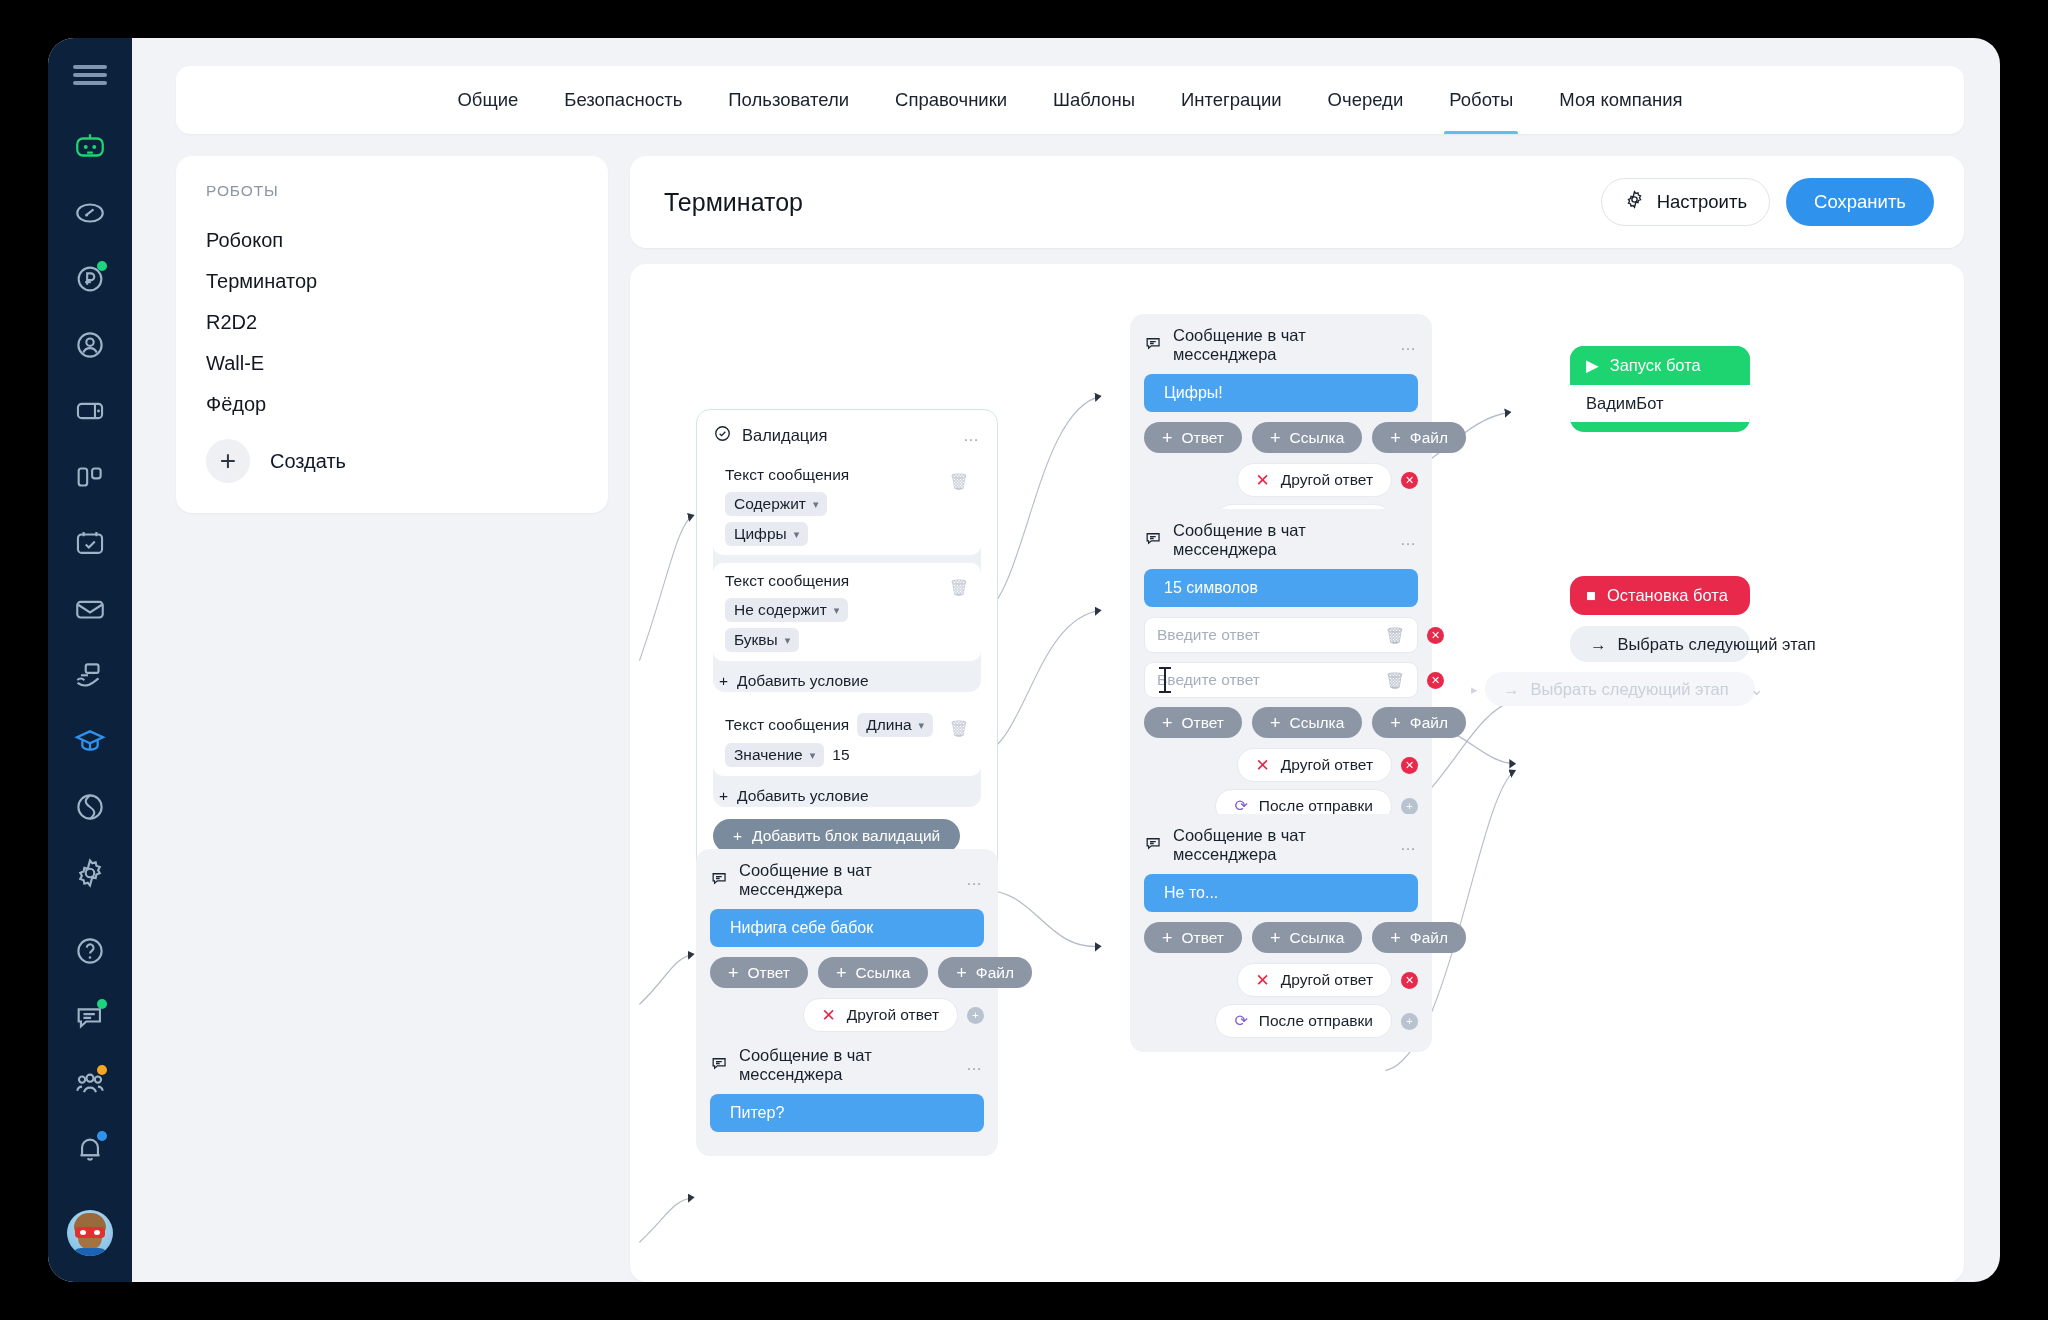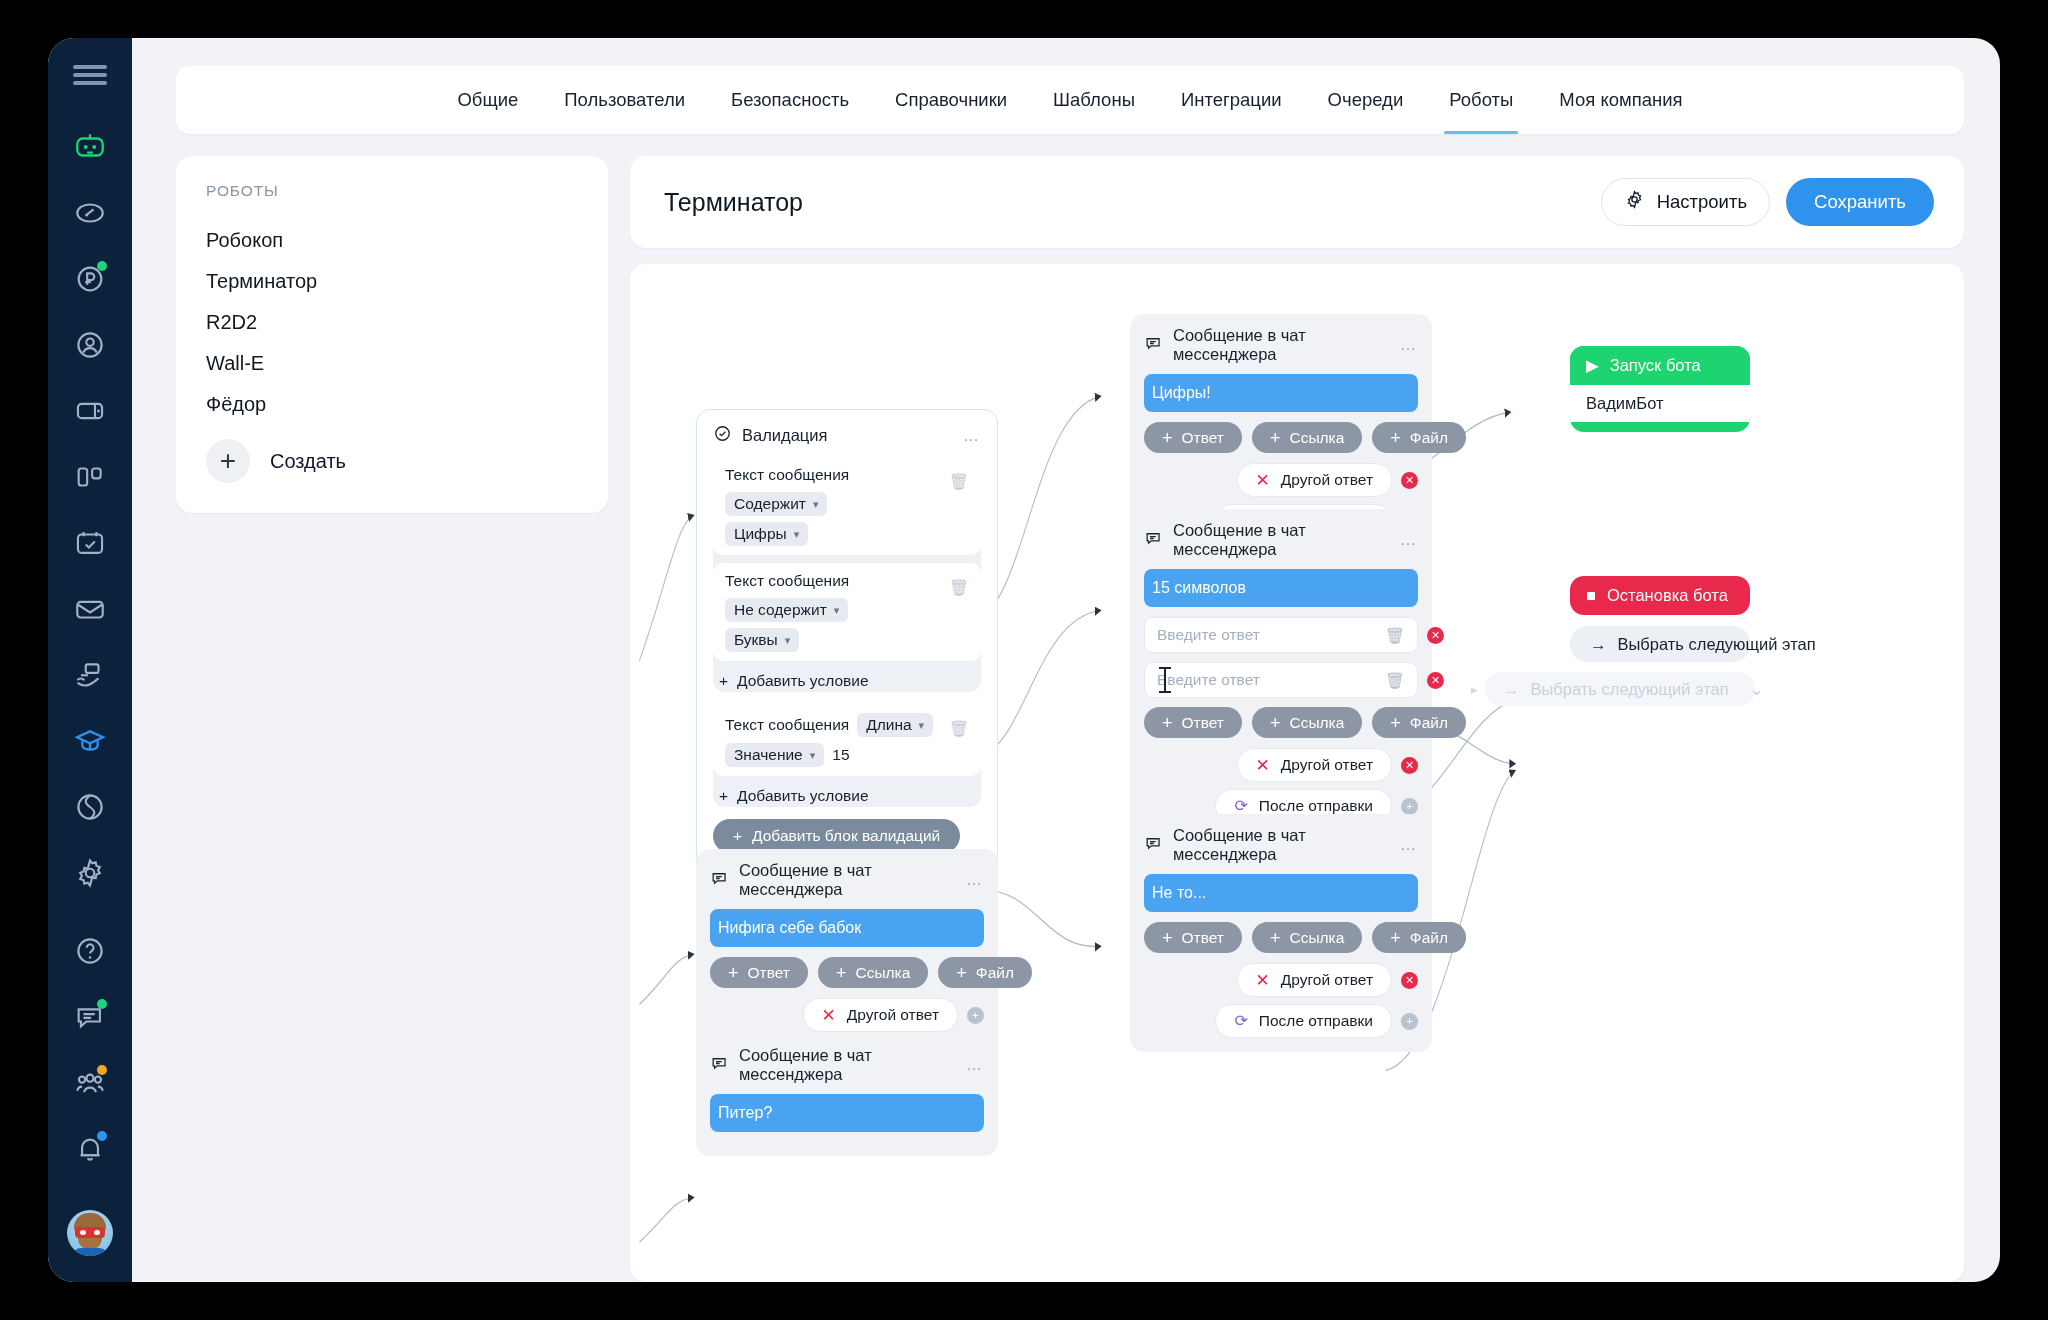--- a/index.html
+++ b/index.html
@@ -173,21 +173,21 @@
     border-radius: 14px;
     padding: 12px 14px 14px 14px;
   }
   .node-head {
     display:flex; align-items:center; gap:10px;
     font-size: 16.5px; color:#17202b; margin-bottom: 10px;
   }
   .node-head .dots { margin-left:auto; color:#9aa3b0; letter-spacing:2px; font-size:16px; }
   .bubble {
     background:#4aa3f0; color:#fff;
-    border-radius: 8px; padding: 10px 8px;
+    border-radius: 8px; padding: 10px 20px;
     font-size: 16px; margin-bottom: 10px;
   }
   .chip-row { display:flex; gap:10px; margin-bottom: 10px; }
   .chip {
     background:#8c96a5; color:#fff; border-radius: 16px;
     height: 31px; padding: 0 18px;
     display:flex; align-items:center; gap:9px;
     font-size: 15.5px; cursor:pointer; white-space:nowrap;
   }
   .chip .plus { font-size:18px; line-height:1; }
@@ -412,22 +412,22 @@
       <div class="eyeL"></div>
         <div class="eyeR"></div>
         <div class="body"></div>
     </div>
   </div>
 
   <div class="main">
 
     <div class="topbar">
       <div class="tab">Общие</div>
+      <div class="tab">Безопасность</div>
       <div class="tab">Пользователи</div>
-      <div class="tab">Безопасность</div>
       <div class="tab">Справочники</div>
       <div class="tab">Шаблоны</div>
       <div class="tab">Интеграции</div>
       <div class="tab">Очереди</div>
       <div class="tab active">Роботы</div>
       <div class="tab">Моя компания</div>
     </div>
 
     <div class="content">
 

